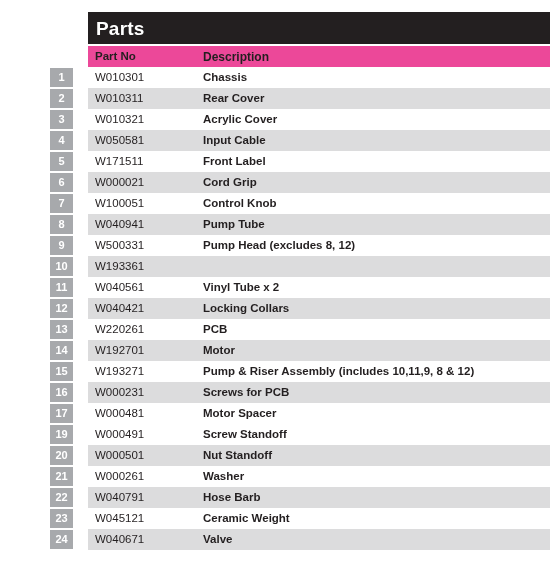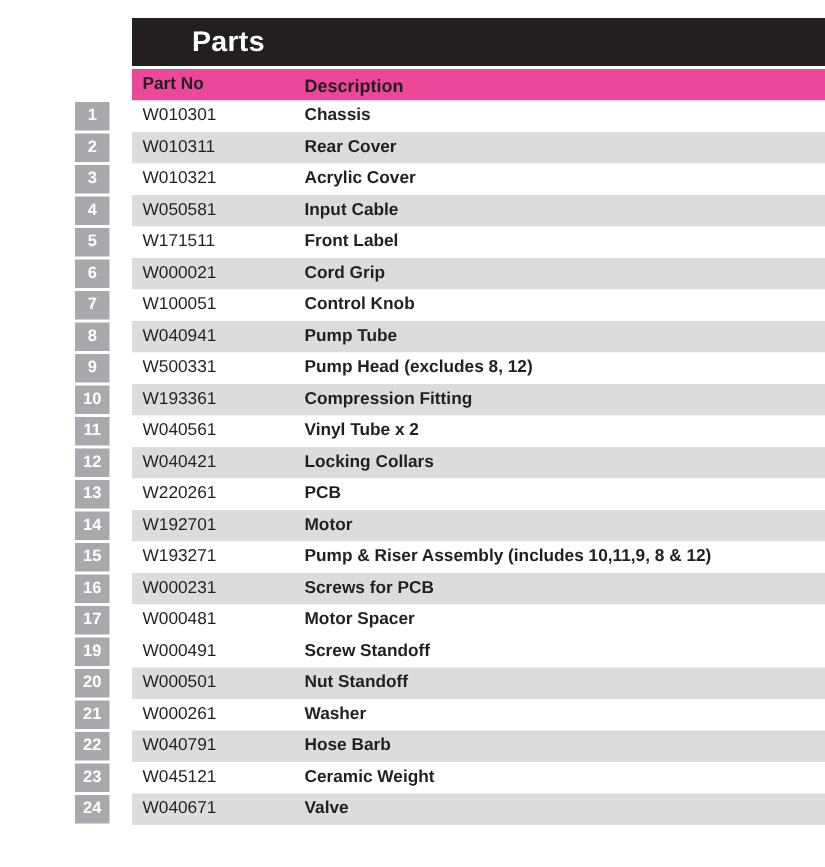--- a/index.html
+++ b/index.html
@@ -36,21 +36,20 @@
   }
   .title-bar .title-text {
     position: absolute;
     left: 8px;
     top: 6px;
     color: #ffffff;
     font-size: 19px;
     font-weight: bold;
     letter-spacing: 0.2px;
     line-height: 21px;
-    margin-left: 32px;
   }
 
   
   .col-header {
     position: absolute;
     left: 88px;
     top: 46px;
     width: 462px;
     height: 21px;
     background: #ec4899;
@@ -198,21 +197,20 @@
       <div class="row odd">
         <div class="row-bg"></div>
         <div class="num-badge">9</div>
         <div class="cell-partno">W500331</div>
         <div class="cell-desc">Pump Head (excludes 8, 12)</div>
       </div>
       <div class="row even">
         <div class="row-bg"></div>
         <div class="num-badge">10</div>
         <div class="cell-partno">W193361</div>
-        <div class="cell-desc">Compression Fitting</div>
       </div>
       <div class="row odd">
         <div class="row-bg"></div>
         <div class="num-badge">11</div>
         <div class="cell-partno">W040561</div>
         <div class="cell-desc">Vinyl Tube x 2</div>
       </div>
       <div class="row even">
         <div class="row-bg"></div>
         <div class="num-badge">12</div>

